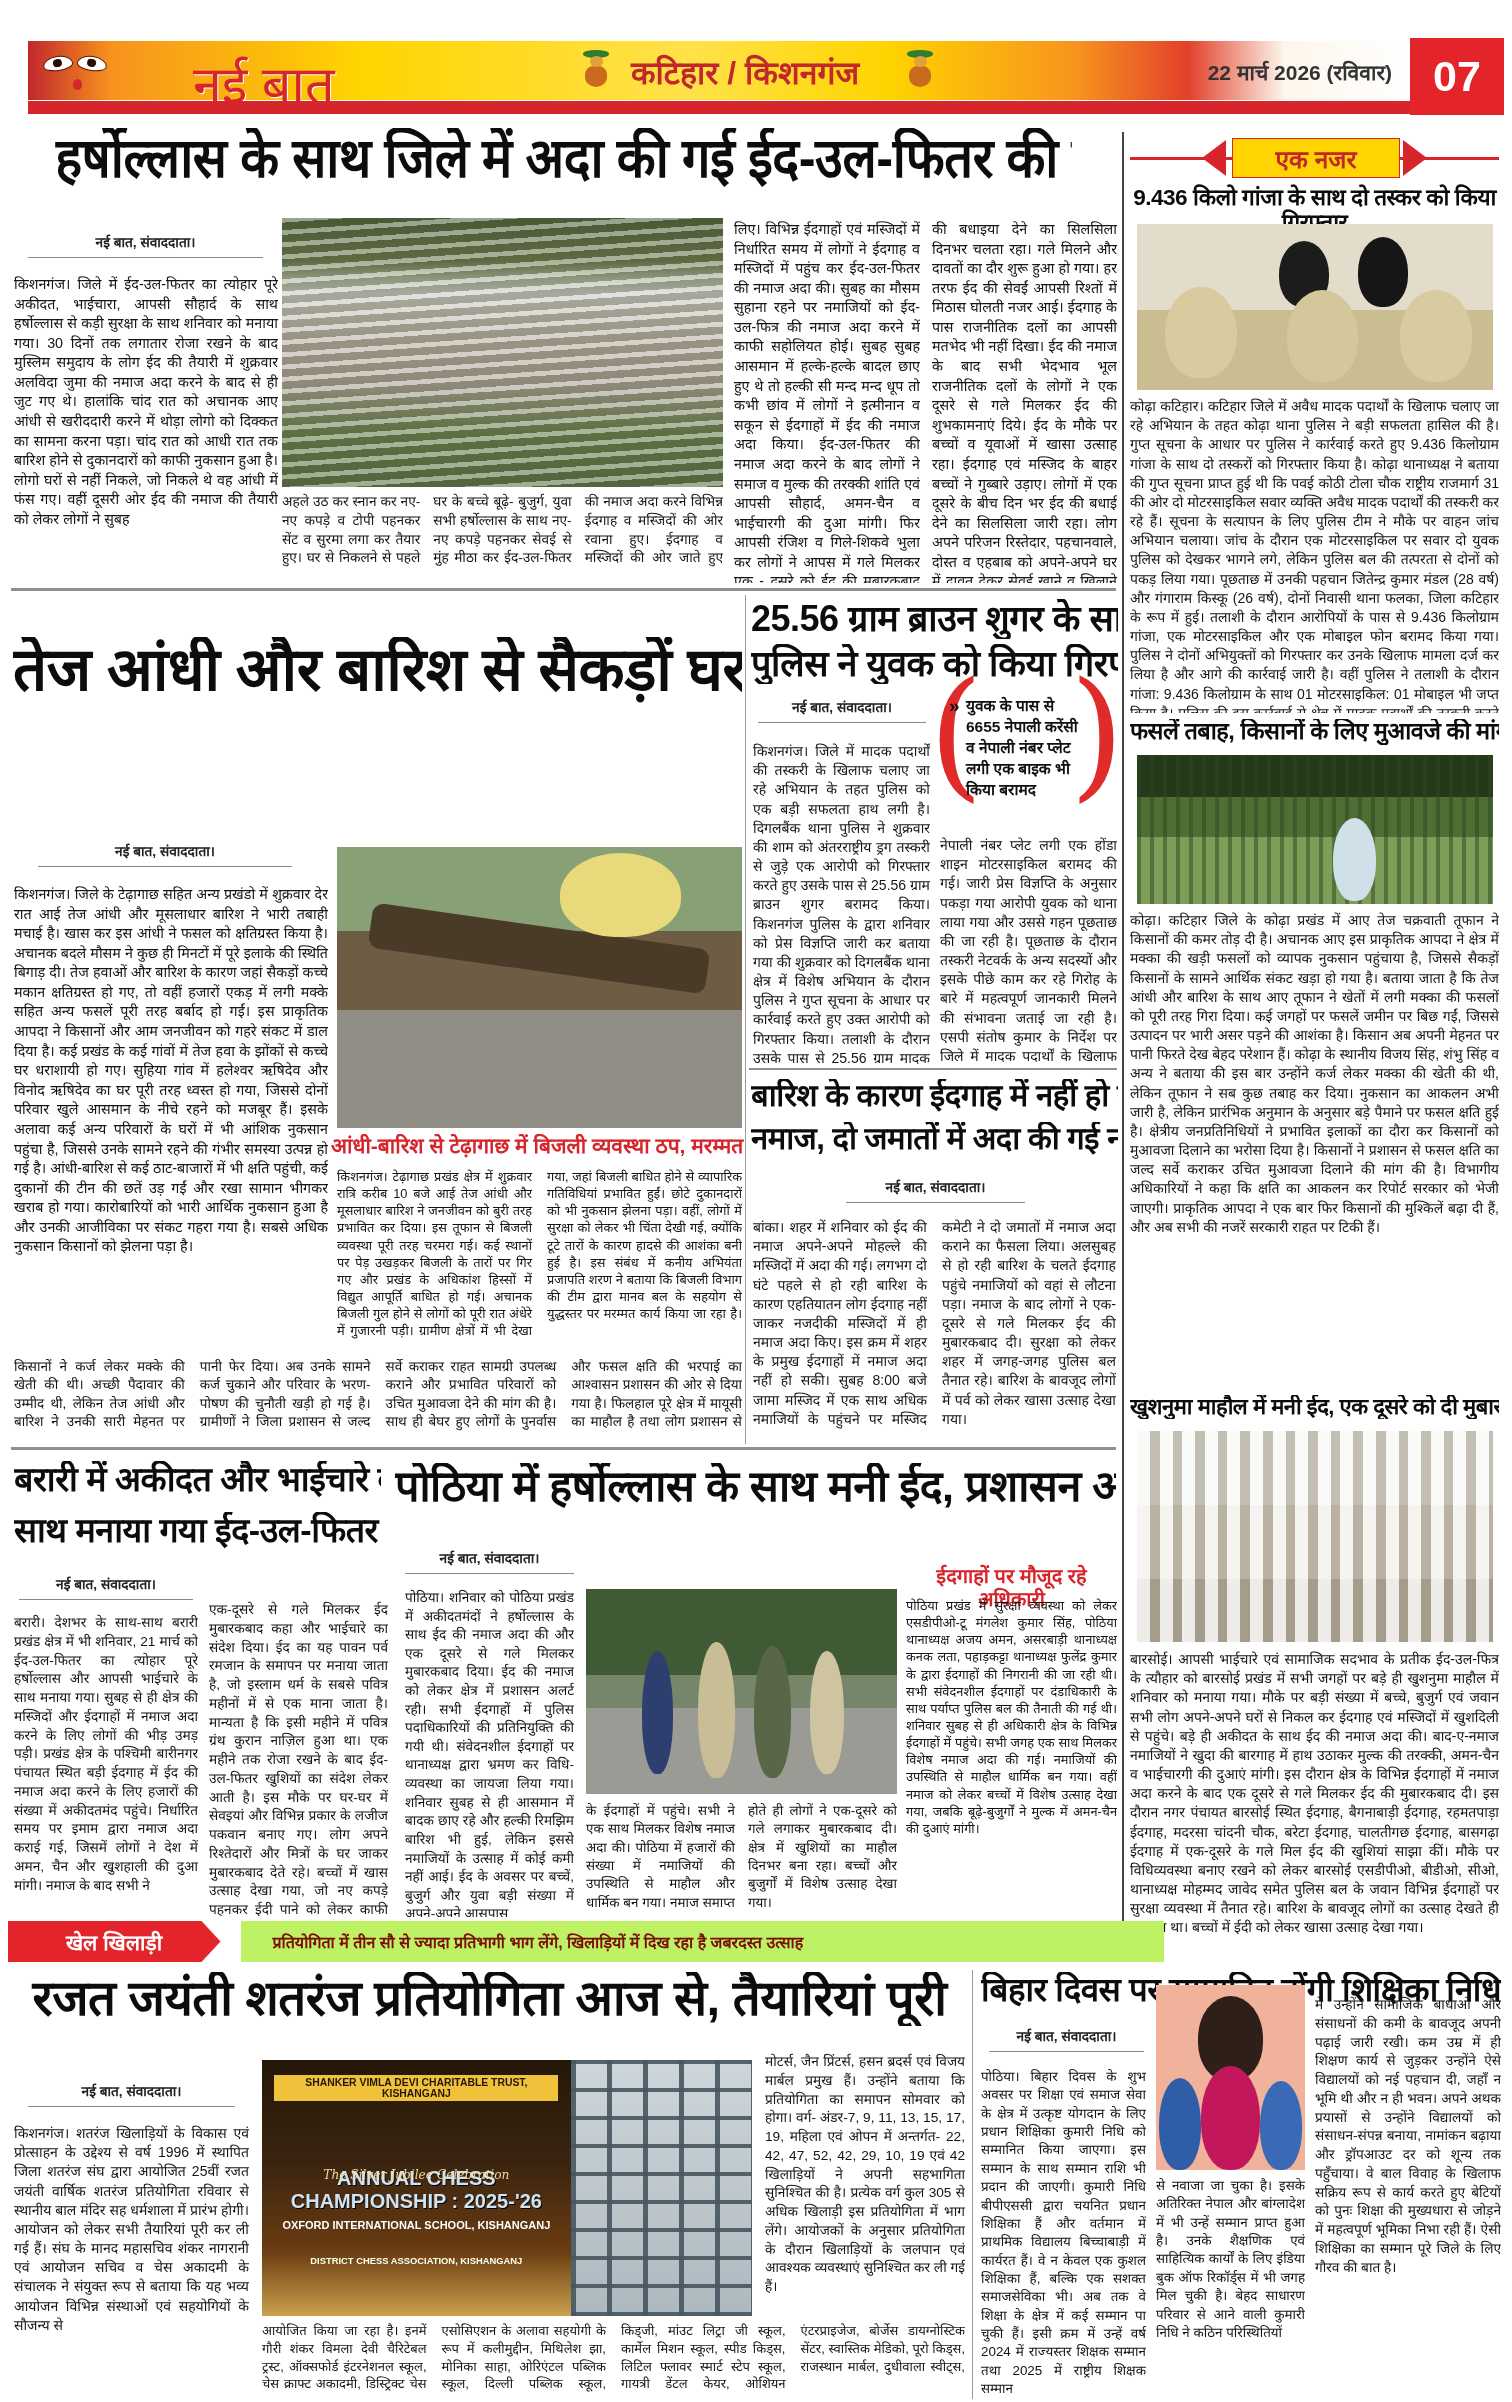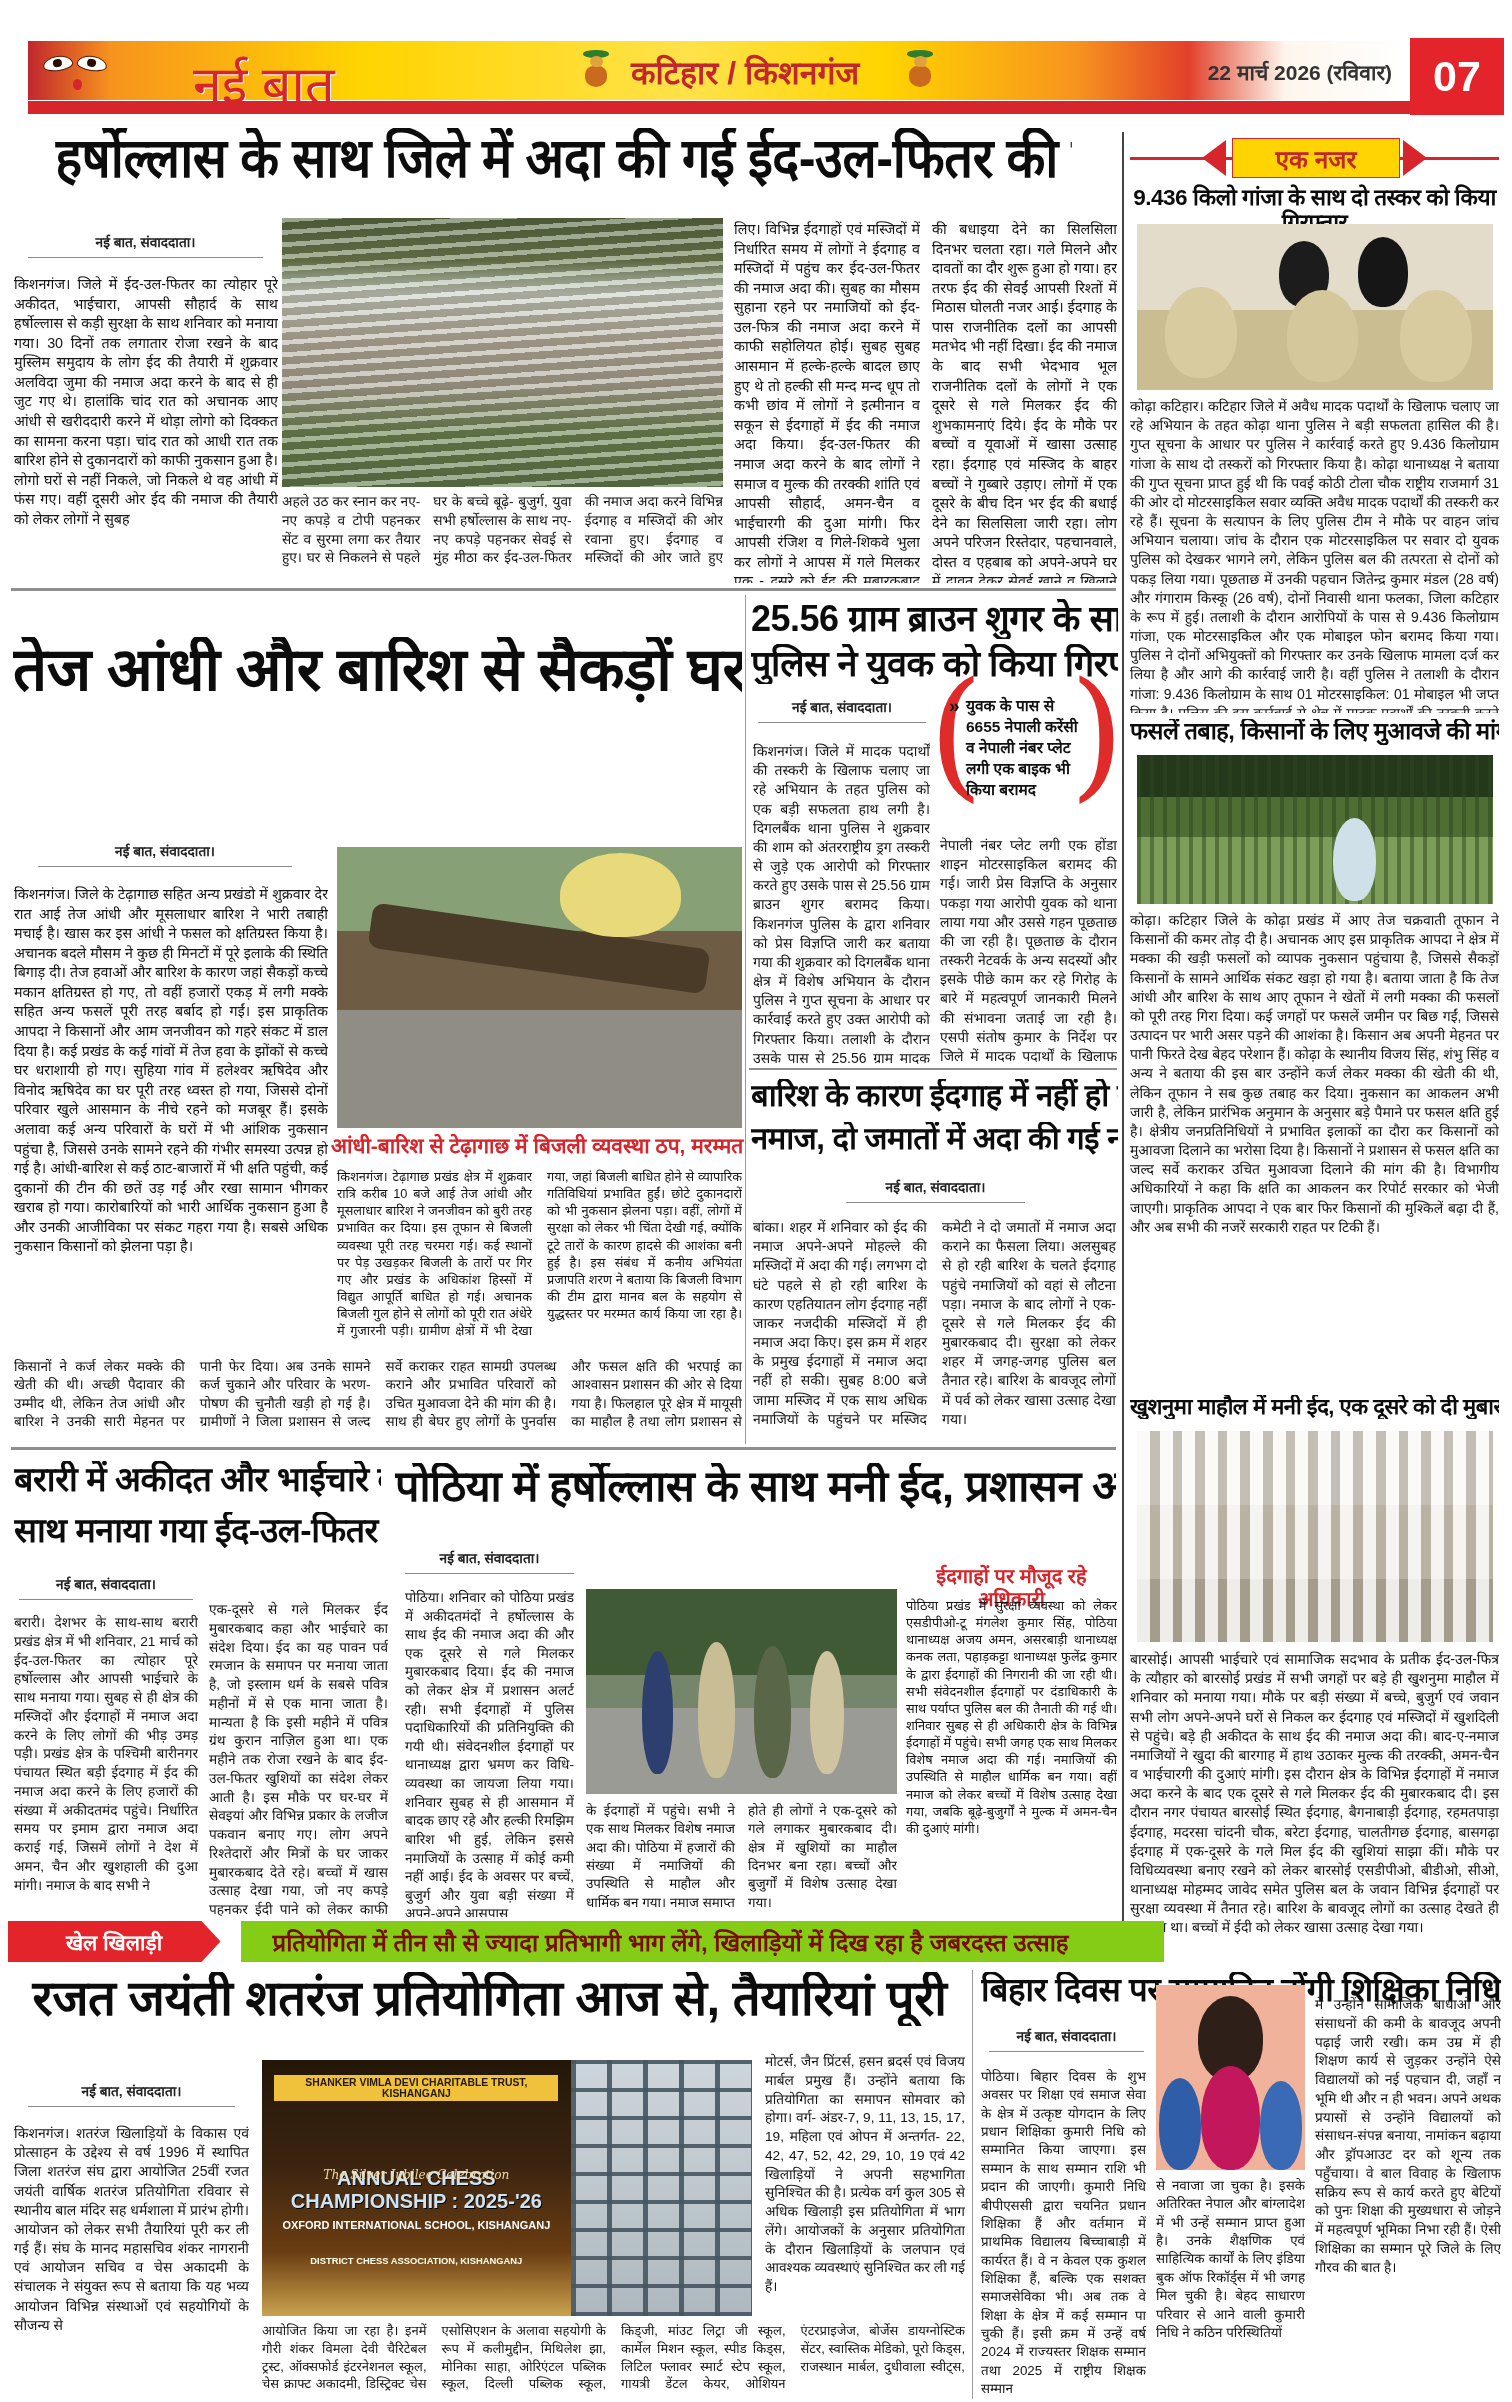--- a/index.html
+++ b/index.html
@@ -42,21 +42,21 @@
             border:1.9px solid #d6252b;display:flex;align-items:center;justify-content:center;
             font-size:24.5px;font-weight:800;color:#c1272d;}
   .tri{position:absolute;top:140px;width:0;height:0;border-top:18px solid transparent;border-bottom:18px solid transparent;}
   .tri-l{left:1202px;border-right:24.5px solid #d6252b;}
   .tri-r{left:1403px;border-left:24.5px solid #d6252b;}
   
   .sport-strip{position:absolute;left:7.5px;top:1921px;width:1156px;height:41px;display:flex;gap:20px;}
   .sport-tag{background:#e3242b;color:#fff;font-weight:800;font-size:21px;display:flex;align-items:center;
              justify-content:center;width:213px;flex:0 0 auto;
              clip-path:polygon(0 0,calc(100% - 19px) 0,100% 50%,calc(100% - 19px) 100%,0 100%);}
-  .sport-yellow{background:#84cc16;color:#7a0c0c;font-weight:800;font-size:24px;flex:1;
+  .sport-yellow{background:#bef264;color:#7a0c0c;font-weight:800;font-size:16px;flex:1;
                 display:flex;align-items:center;padding-left:32px;}
   
   .pq{position:absolute;left:934px;top:670px;width:185px;height:158px;}
   .pq .paren{position:absolute;top:-7.5px;font-size:141px;font-weight:400;color:#e02b2b;line-height:1;font-family:"DejaVu Serif",serif;}
   .pq .txt{position:absolute;left:32px;top:26px;width:121px;font-size:15.5px;font-weight:800;line-height:1.35;}
   .pq .arr{position:absolute;left:15px;top:24.5px;font-size:19px;font-weight:800;color:#111;}
   
   .banner-left{position:absolute;left:0;top:0;width:63%;height:100%;background:linear-gradient(180deg,#241708 0%,#3a2410 40%,#6b3d12 75%,#caa24e 100%);}
   .banner-right{position:absolute;right:0;top:0;width:37%;height:100%;background:
      repeating-linear-gradient(90deg,rgba(70,86,96,.9) 0 4.7px,transparent 4.7px 36px),

